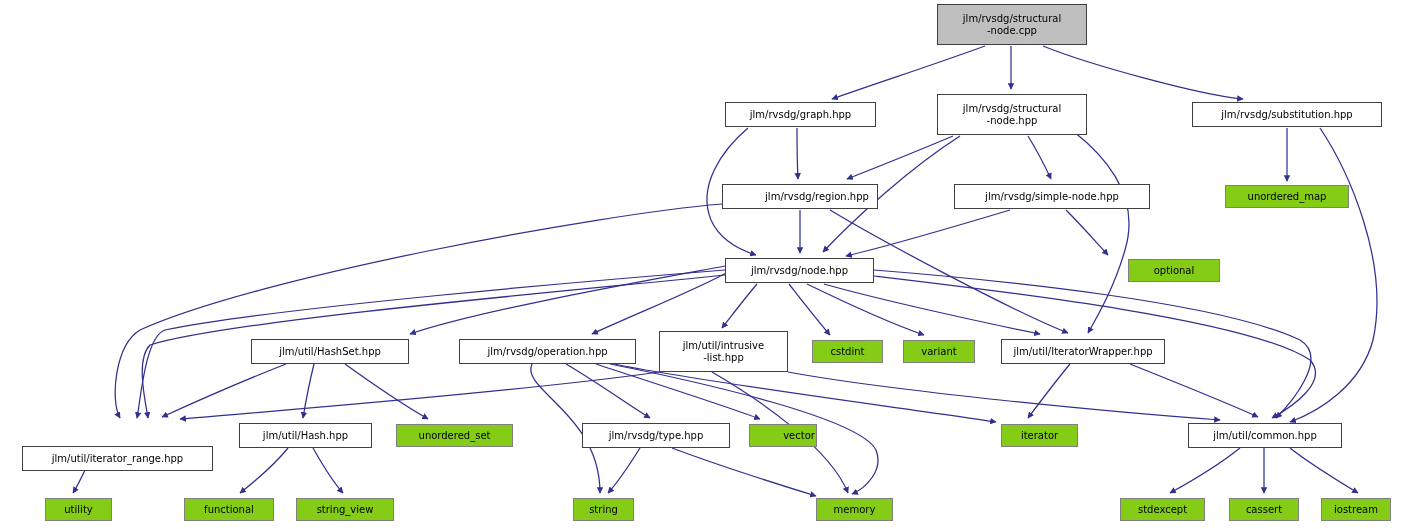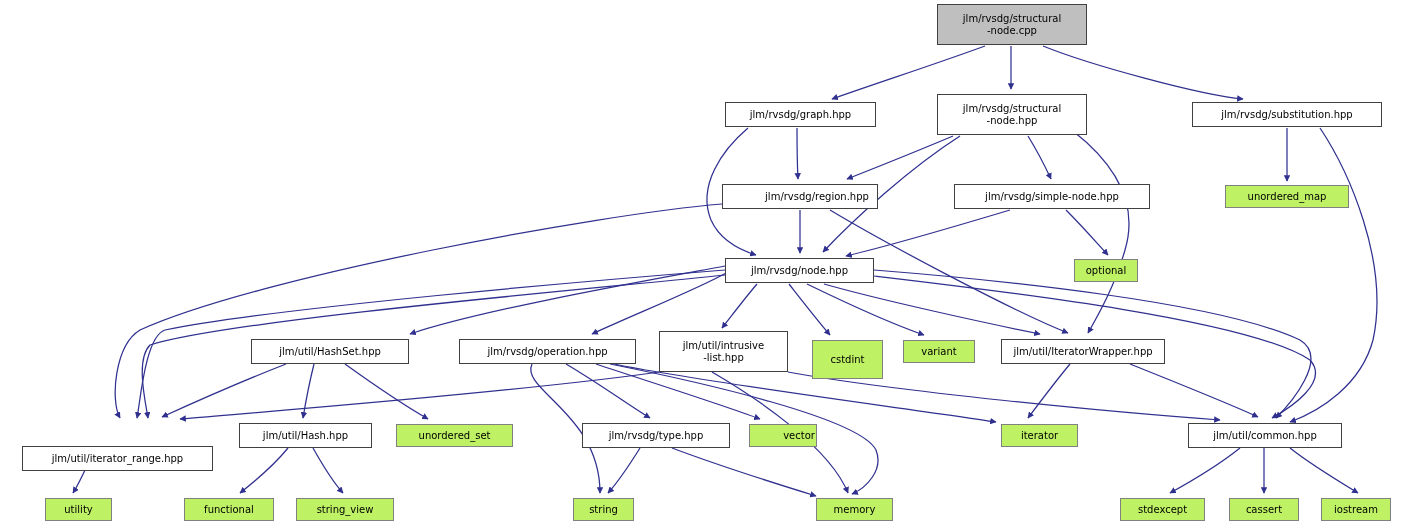--- a/index.html
+++ b/index.html
@@ -2,21 +2,21 @@
 <html><head>
 <meta charset="utf-8">
 <style>
   html,body{margin:0;padding:0;background:#ffffff;}
   #canvas{position:relative;width:1407px;height:529px;background:#ffffff;
           font-family:"DejaVu Sans","Liberation Sans",sans-serif;}
   svg#edges{position:absolute;left:0;top:0;width:1407px;height:529px;}
   .node{position:absolute;box-sizing:border-box;display:flex;align-items:center;
         justify-content:center;text-align:center;line-height:1.12;
         font-size:10px;color:#000;white-space:pre;overflow:hidden;}
-  .node.hdr{border:1px solid #808080;background:#bef264;text-align:center;}
+  .node.hdr{border:1px solid #808080;background:#84cc16;text-align:center;}
   .node.local{border:1.6px solid #404040;background:#ffffff;}
   .node.root{border:1.6px solid #404040;background:#bfbfbf;}
 </style>
 </head>
 <body>
 
 <div id="canvas">
   <svg id="edges" viewBox="0 0 1407 529" xmlns="http://www.w3.org/2000/svg">
     <defs>
       <marker id="ah" viewBox="0 0 10 10" refX="9" refY="5" markerWidth="5.2" markerHeight="5.2" orient="auto-start-reverse">
@@ -77,26 +77,26 @@
       <div class="node root" style="left: 937px; top: 4px; width: 150px; height: 41px;">jlm/rvsdg/structural
 -node.cpp</div>
       <div class="node local" style="left: 725px; top: 102px; width: 151px; height: 25px;">jlm/rvsdg/graph.hpp</div>
       <div class="node local" style="left: 937px; top: 94px; width: 150px; height: 41px;">jlm/rvsdg/structural
 -node.hpp</div>
       <div class="node local" style="left: 1192px; top: 102px; width: 190px; height: 25px;">jlm/rvsdg/substitution.hpp</div>
       <div class="node local" style="left: 722px; top: 184px; width: 156px; height: 25px; padding-left: 34px;">jlm/rvsdg/region.hpp</div>
       <div class="node local" style="left: 954px; top: 184px; width: 196px; height: 25px;">jlm/rvsdg/simple-node.hpp</div>
       <div class="node hdr" style="left: 1225px; top: 185px; width: 124px; height: 23px;">unordered_map</div>
       <div class="node local" style="left: 725px; top: 258px; width: 149px; height: 25px;">jlm/rvsdg/node.hpp</div>
-      <div class="node hdr" style="left: 1074px; top: 259px; width: 64px; height: 23px;">optional</div>
+      <div class="node hdr" style="left: 1128px; top: 259px; width: 92px; height: 23px;">optional</div>
       <div class="node local" style="left: 251px; top: 339px; width: 158px; height: 25px;">jlm/util/HashSet.hpp</div>
       <div class="node local" style="left: 459px; top: 339px; width: 177px; height: 25px;">jlm/rvsdg/operation.hpp</div>
       <div class="node local" style="left: 659px; top: 331px; width: 129px; height: 41px;">jlm/util/intrusive
 -list.hpp</div>
-      <div class="node hdr" style="left: 812px; top: 340px; width: 71px; height: 39px;">cstdint</div>
+      <div class="node hdr" style="left: 812px; top: 340px; width: 71px; height: 23px;">cstdint</div>
       <div class="node hdr" style="left: 903px; top: 340px; width: 72px; height: 23px;">variant</div>
       <div class="node local" style="left: 1001px; top: 339px; width: 164px; height: 25px;">jlm/util/IteratorWrapper.hpp</div>
       <div class="node local" style="left: 22px; top: 446px; width: 191px; height: 25px;">jlm/util/iterator_range.hpp</div>
       <div class="node local" style="left: 239px; top: 423px; width: 133px; height: 25px;">jlm/util/Hash.hpp</div>
       <div class="node hdr" style="left: 396px; top: 424px; width: 117px; height: 23px;">unordered_set</div>
       <div class="node local" style="left: 582px; top: 423px; width: 148px; height: 25px;">jlm/rvsdg/type.hpp</div>
       <div class="node hdr" style="left: 749px; top: 424px; width: 68px; height: 23px; padding-left: 32px;">vector</div>
       <div class="node hdr" style="left: 1001px; top: 424px; width: 77px; height: 23px;">iterator</div>
       <div class="node local" style="left: 1188px; top: 423px; width: 154px; height: 25px;">jlm/util/common.hpp</div>
       <div class="node hdr" style="left: 45px; top: 498px; width: 67px; height: 23px;">utility</div>

